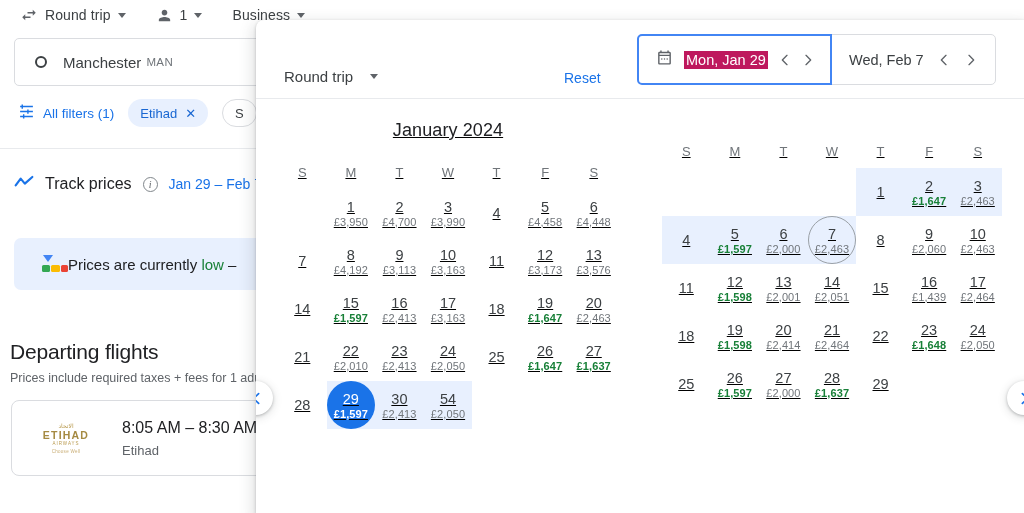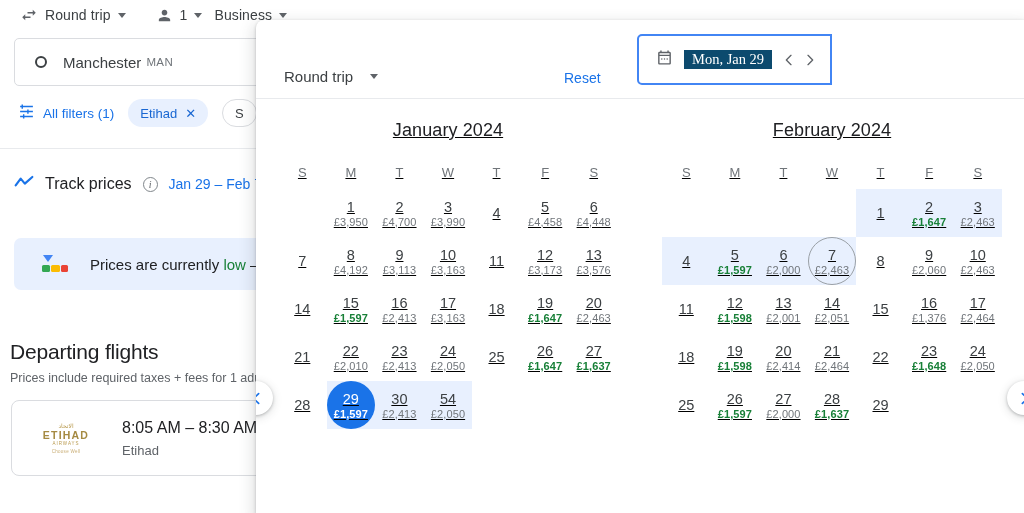--- a/index.html
+++ b/index.html
@@ -55,21 +55,21 @@
   .info-ico {
     width:15px; height:15px; border-radius:50%; border:1.2px solid #80868b;
     color:#5f6368; font-size:10px; line-height:13px; text-align:center; font-style:italic;
     font-family:"Liberation Serif", serif;
   }
   .track-dates { font-size:14px; color:#1a73e8; white-space:nowrap; }
 
   .price-banner {
     position:absolute; left:14px; top:238px; width:270px; height:52px;
     background:#e8f0fe; border-radius:7px; display:flex; align-items:center;
-    padding-left:28px; gap:22px; overflow:hidden;
+    padding-left:28px; overflow:hidden;
   }
   .price-ico { position:relative; width:26px; height:16px; flex:none; }
   .price-ico i { position:absolute; bottom:0; height:7px; border-radius:1.5px; display:block; }
   .banner-text { font-size:15px; color:#202124; white-space:nowrap; }
   .banner-text .green { color:#188038; }
 
   .dep-title { position:absolute; left:10px; top:340px; font-size:21px; color:#202124; font-weight:400; letter-spacing:-.2px; }
   .dep-sub { position:absolute; left:10px; top:371px; font-size:12.5px; color:#5f6368; white-space:nowrap; }
 
   .flight-card {
@@ -102,21 +102,21 @@
 
   .date-fields { position:absolute; left:381px; top:14px; display:flex; }
   .date-field {
     height:51px; border:1px solid #dadce0; display:flex; align-items:center;
     padding:0 12px 0 17px; gap:4px; background:#fff; cursor:pointer;
   }
   .date-field.dep { width:195px; border:2px solid #4285f4; border-radius:5px 0 0 5px; z-index:2; }
   .date-field.ret { width:165px; border-radius:0 5px 5px 0; margin-left:-1px; }
   .cal-ico { flex:none; margin-right:7px; }
   .date-val { font-size:14.5px; color:#3c4043; white-space:nowrap; }
-  .date-val.selected { background:#0c4a6e; color:#fff; padding:1px 8px;font-family:Liberation Serif, serif; }
+  .date-val.selected { background:#be185d; color:#fff; padding:1px 2px; }
   .date-nav { width:26px; height:26px; display:flex; align-items:center; justify-content:center; cursor:pointer; color:#5f6368; }
   .date-nav svg { display:block; }
   .date-spacer { flex:1; }
 
   
   .cal-area { position:relative; height:414px; }
   .months { position:absolute; left:0; top:0; display:flex;text-decoration:underline; }
   .month { width:384px; padding-top:22px; }
   .month-title { text-align:center; font-size:18px; color:#202124; font-weight:400; letter-spacing:.1px; }
   .dow-row { display:grid; grid-template-columns:repeat(7,1fr); margin-top:24px; padding:0 22px; }
@@ -166,21 +166,21 @@
       </div>
       <div class="ctrl" style="margin-left:18px">
         <span class="person-ico">
           <svg width="17" height="17" viewBox="0 0 24 24" fill="#5f6368">
               <path d="M12 12c2.21 0 4-1.79 4-4s-1.79-4-4-4-4 1.79-4 4 1.79 4 4 4zm0 2c-2.67 0-8 1.34-8 4v2h16v-2c0-2.66-5.33-4-8-4z"></path>
             </svg>
         </span>
         <span class="ctrl-label">1</span>
         <span class="caret"></span>
       </div>
-      <div class="ctrl" style="">
+      <div class="ctrl" style="margin-left:18px">
         <span class="ctrl-label">Business</span>
         <span class="caret"></span>
       </div>
     </div>
 
     <div class="origin-box">
       <span class="origin-dot"></span>
       <span class="origin-text">Manchester</span>
       <span class="origin-code" style="margin-left:-11px">MAN</span>
     </div>
@@ -275,20 +275,34 @@
             <svg width="16" height="16" viewBox="0 0 24 24" fill="none" stroke="#5f6368" stroke-width="2" stroke-linecap="round" stroke-linejoin="round">
                 <path d="M15 5l-7 7 7 7"></path>
               </svg>
           </span>
           <span class="date-nav">
             <svg width="16" height="16" viewBox="0 0 24 24" fill="none" stroke="#5f6368" stroke-width="2" stroke-linecap="round" stroke-linejoin="round">
                 <path d="M9 5l7 7-7 7"></path>
               </svg>
           </span>
         </div>
+        <div class="date-field ret">
+          <span class="date-val">Wed, Feb 7</span>
+          <span class="date-spacer"></span>
+          <span class="date-nav">
+            <svg width="16" height="16" viewBox="0 0 24 24" fill="none" stroke="#5f6368" stroke-width="2" stroke-linecap="round" stroke-linejoin="round">
+                <path d="M15 5l-7 7 7 7"></path>
+              </svg>
+          </span>
+          <span class="date-nav">
+            <svg width="16" height="16" viewBox="0 0 24 24" fill="none" stroke="#5f6368" stroke-width="2" stroke-linecap="round" stroke-linejoin="round">
+                <path d="M9 5l7 7-7 7"></path>
+              </svg>
+          </span>
+        </div>
       </div>
       <div class="dlg-header-divider"></div>
     </div>
 
     <div class="cal-area">
       <div class="months" id="months-container">
           <div class="month">
             <div class="month-title">January 2024</div>
             <div class="dow-row">
               <div class="dow">S</div>
@@ -491,21 +505,20 @@
                     <div class="dprice">£2,050</div>
                   </div>
                 </div>
                 <div class="day-wrap empty"></div>
                 <div class="day-wrap empty"></div>
                 <div class="day-wrap empty"></div>
               </div>
             </div>
           </div>
           <div class="month">
-            <div class="month-title">February 2024</div>
             <div class="dow-row">
               <div class="dow">S</div>
               <div class="dow">M</div>
               <div class="dow">T</div>
               <div class="dow">W</div>
               <div class="dow">T</div>
               <div class="dow">F</div>
               <div class="dow">S</div>
             </div>
             <div class="weeks">
@@ -606,21 +619,21 @@
                   </div>
                 </div>
                 <div class="day-wrap">
                   <div class="day">
                     <div class="dnum">15</div>
                   </div>
                 </div>
                 <div class="day-wrap">
                   <div class="day">
                     <div class="dnum">16</div>
-                    <div class="dprice">£1,376</div>
+                    <div class="dprice">£1,439</div>
                   </div>
                 </div>
                 <div class="day-wrap">
                   <div class="day">
                     <div class="dnum">17</div>
                     <div class="dprice">£2,464</div>
                   </div>
                 </div>
               </div>
               <div class="week">

